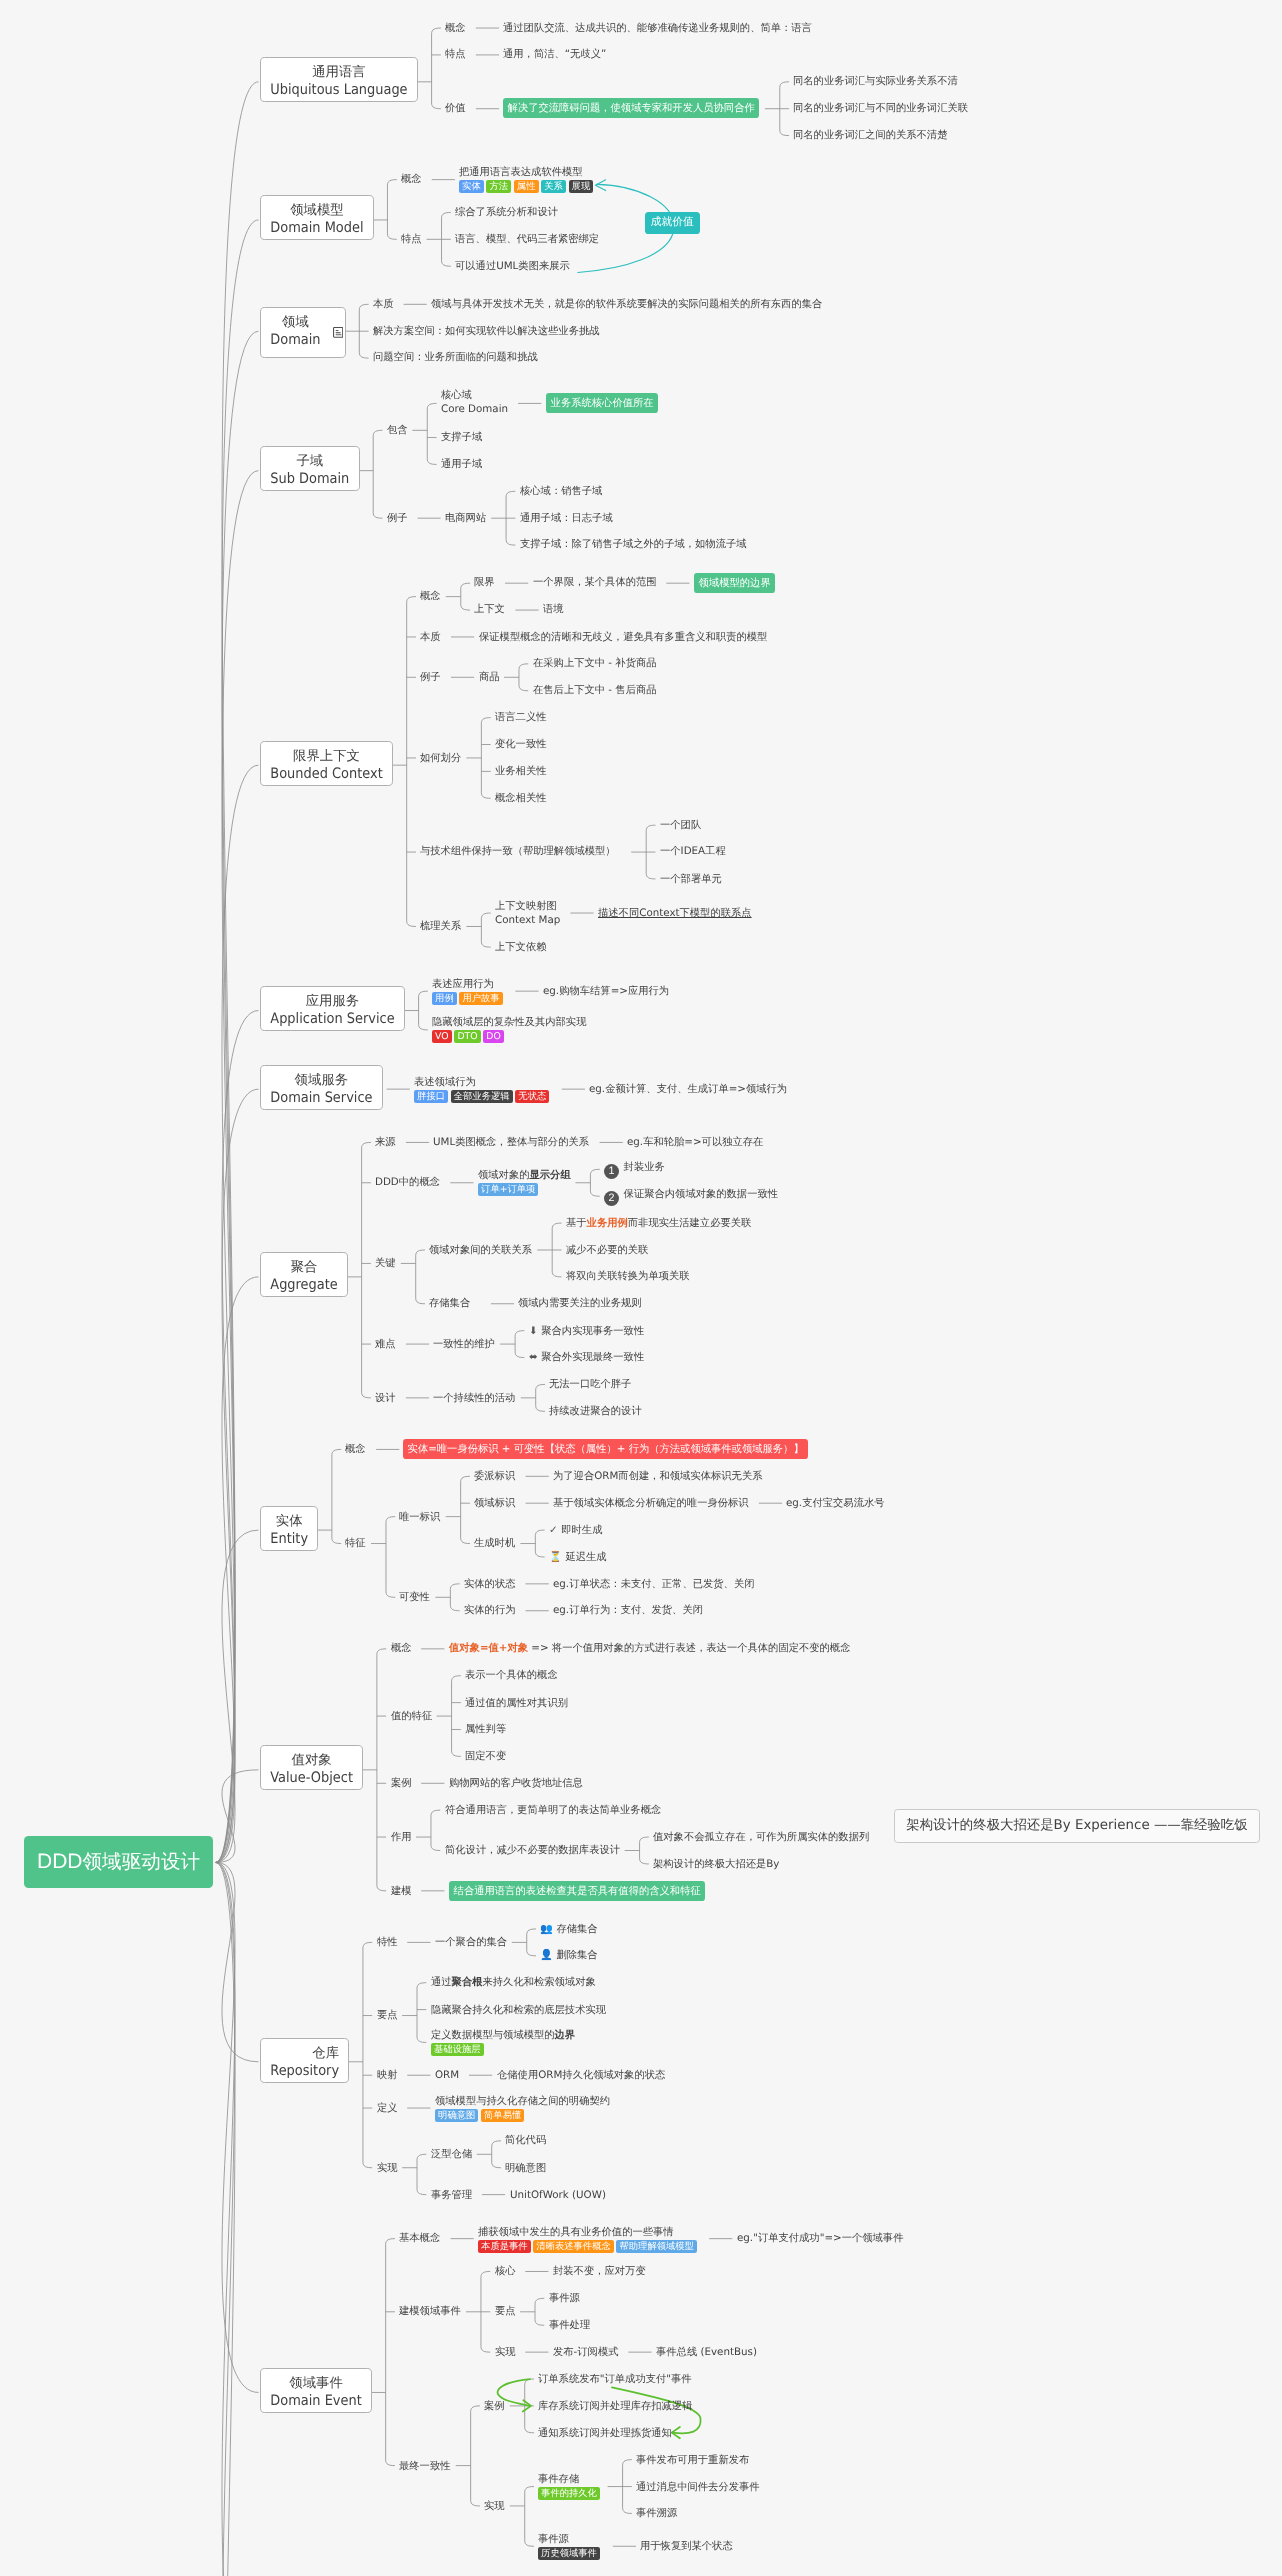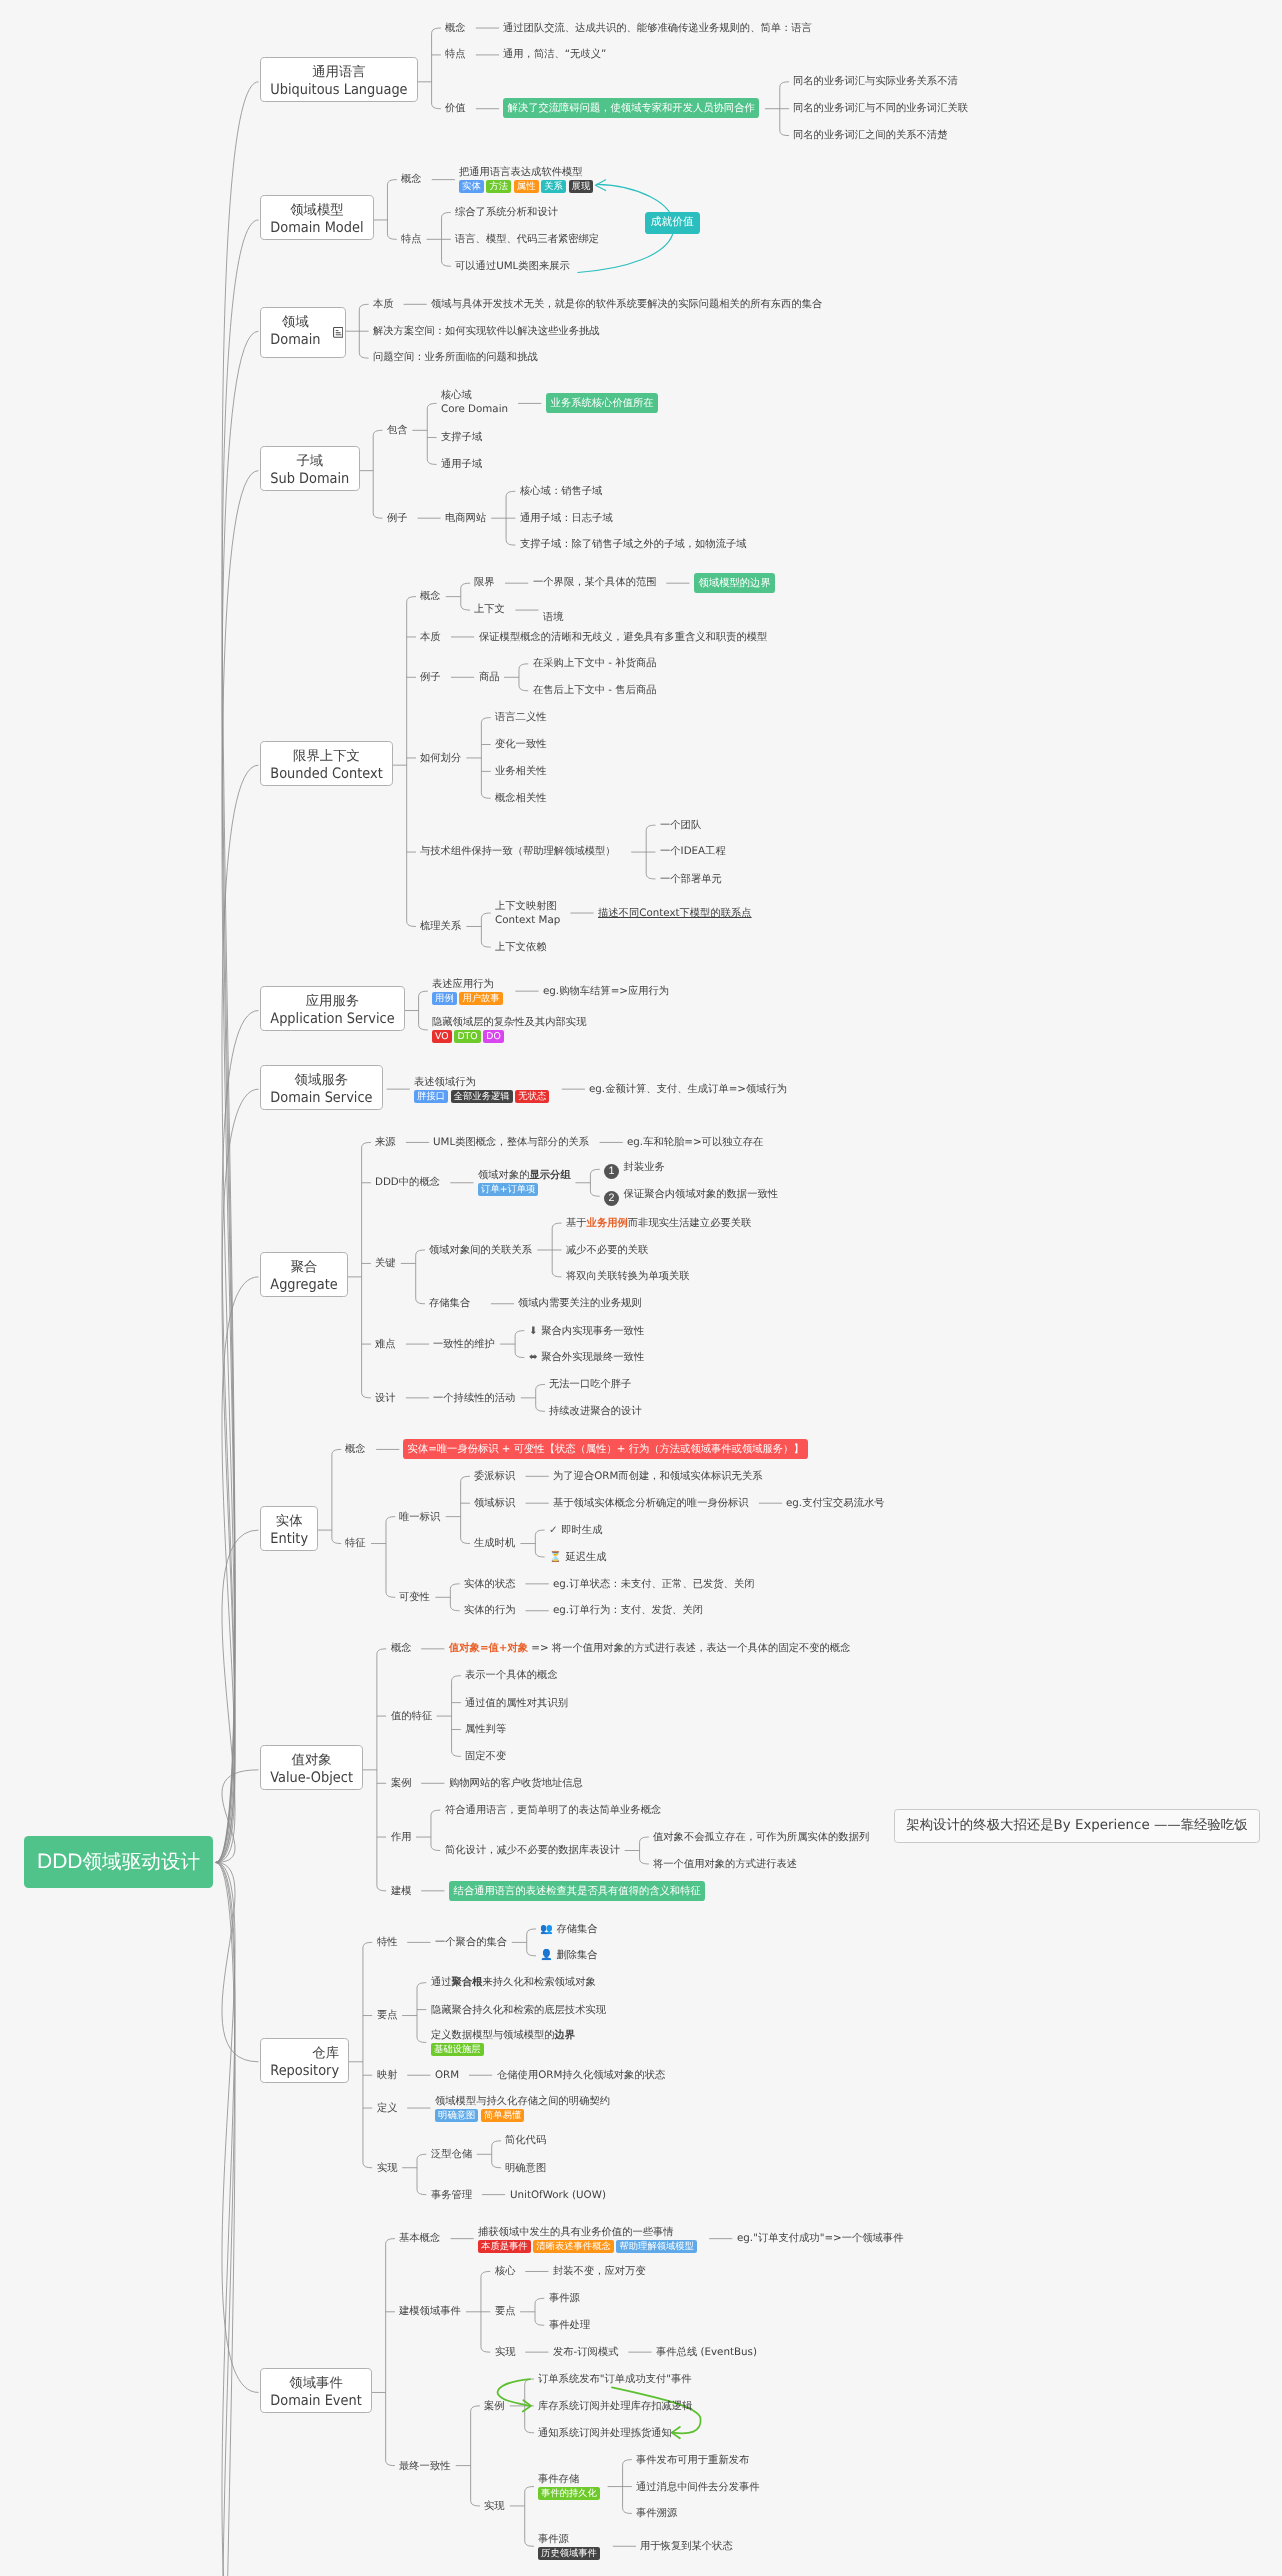--- a/index.html
+++ b/index.html
@@ -538,21 +538,21 @@
     </div>
     <div class="nd" style="left: 533px; top: 575px;">
       <div class="t1"><span>一个界限，某个具体的范围</span></div>
     </div>
     <div class="nd" style="left: 694px; top: 573px;">
       <div class="t1"><span class="fill" style="background:#4FC38A;color:#fff"><span>领域模型的边界</span></span></div>
     </div>
     <div class="nd" style="left: 474px; top: 602px;">
       <div class="t1"><span>上下文</span></div>
     </div>
-    <div class="nd" style="left: 543px; top: 602px; margin-top: 8px;">
+    <div class="nd" style="left: 543px; top: 602px;">
       <div class="t1"><span>语境</span></div>
     </div>
     <div class="nd" style="left: 420px; top: 630px;">
       <div class="t1"><span>本质</span></div>
     </div>
     <div class="nd" style="left: 479px; top: 630px;">
       <div class="t1"><span>保证模型概念的清晰和无歧义，避免具有多重含义和职责的模型</span></div>
     </div>
     <div class="nd" style="left: 420px; top: 670px;">
       <div class="t1"><span>例子</span></div>
@@ -789,21 +789,21 @@
     <div class="nd" style="left: 445px; top: 1803px;">
       <div class="t1"><span>符合通用语言，更简单明了的表达简单业务概念</span></div>
     </div>
     <div class="nd" style="left: 445px; top: 1843px;">
       <div class="t1"><span>简化设计，减少不必要的数据库表设计</span></div>
     </div>
     <div class="nd" style="left: 653px; top: 1830px;">
       <div class="t1"><span>值对象不会孤立存在，可作为所属实体的数据列</span></div>
     </div>
     <div class="nd" style="left: 653px; top: 1857px;">
-      <div class="t1"><span>将一个值用对象的方式进行表述</span></div>
+      <div class="t1"><span>架构设计的终极大招还是By</span></div>
     </div>
     <div class="nd" style="left: 391px; top: 1884px;">
       <div class="t1"><span>建模</span></div>
     </div>
     <div class="nd" style="left: 449px; top: 1881px;">
       <div class="t1"><span class="fill" style="background:#4FC38A;color:#fff"><span>结合通用语言的表述检查其是否具有值得的含义和特征</span></span></div>
     </div>
     <div class="nd box" style="left: 260px; top: 2038px; text-align: right;">
       <div class="t1"><span class="l1">仓库</span><br><span class="ln2">Repository</span></div>
     </div>

